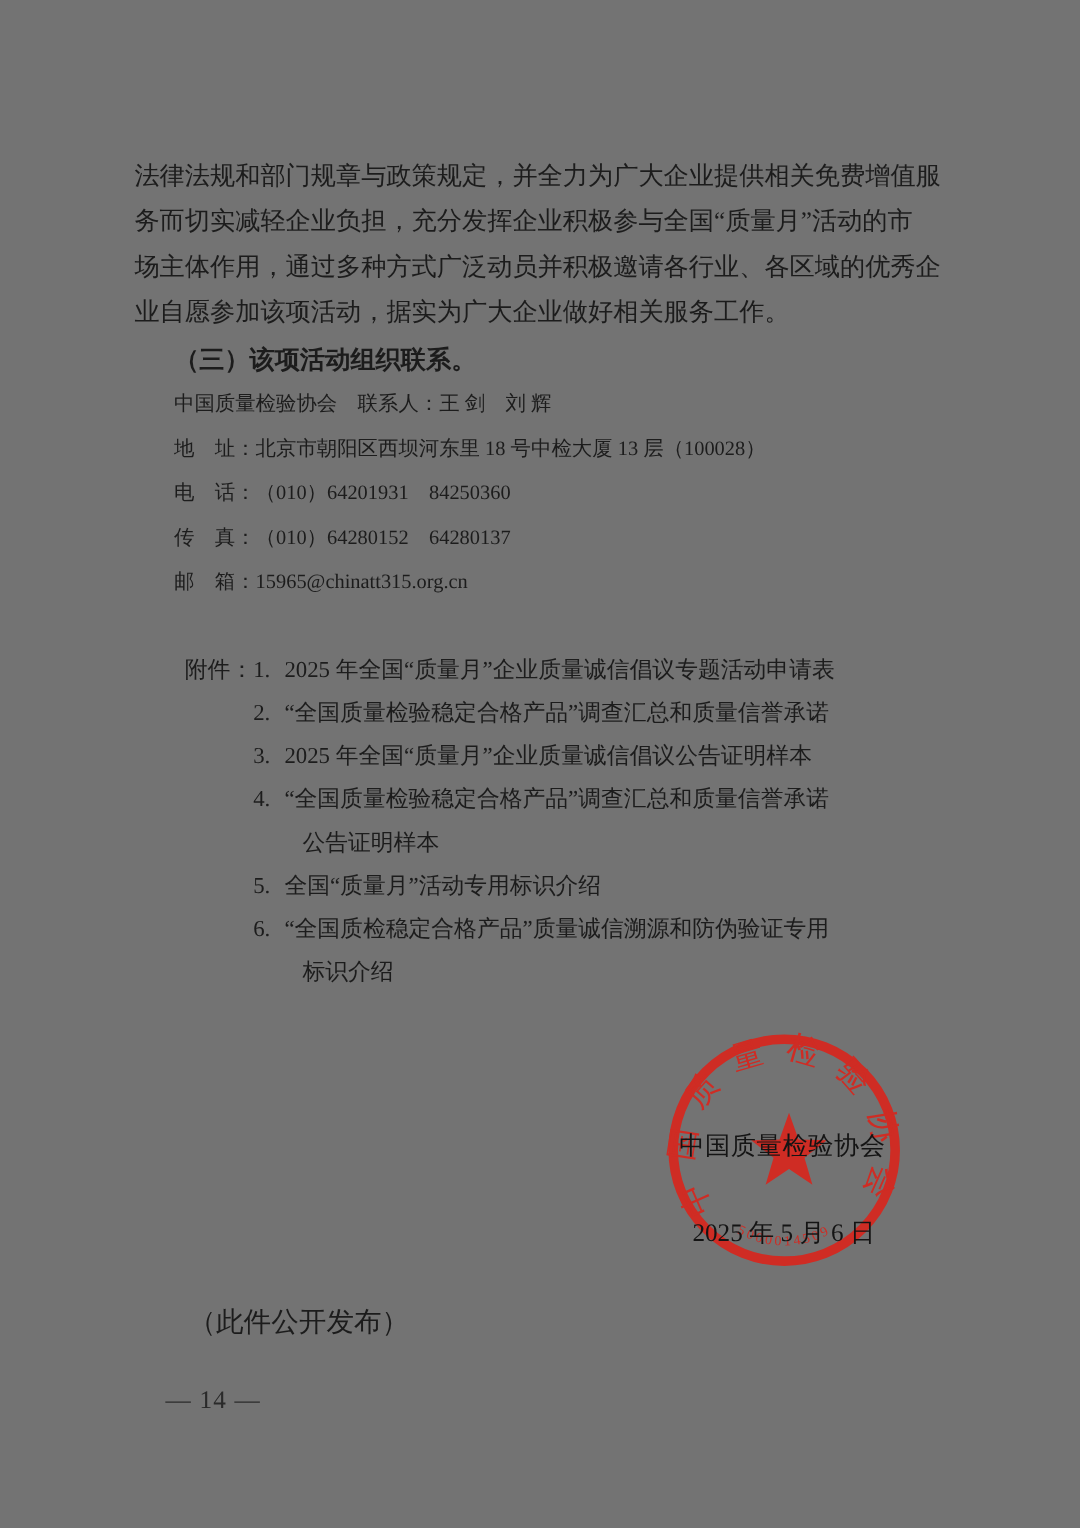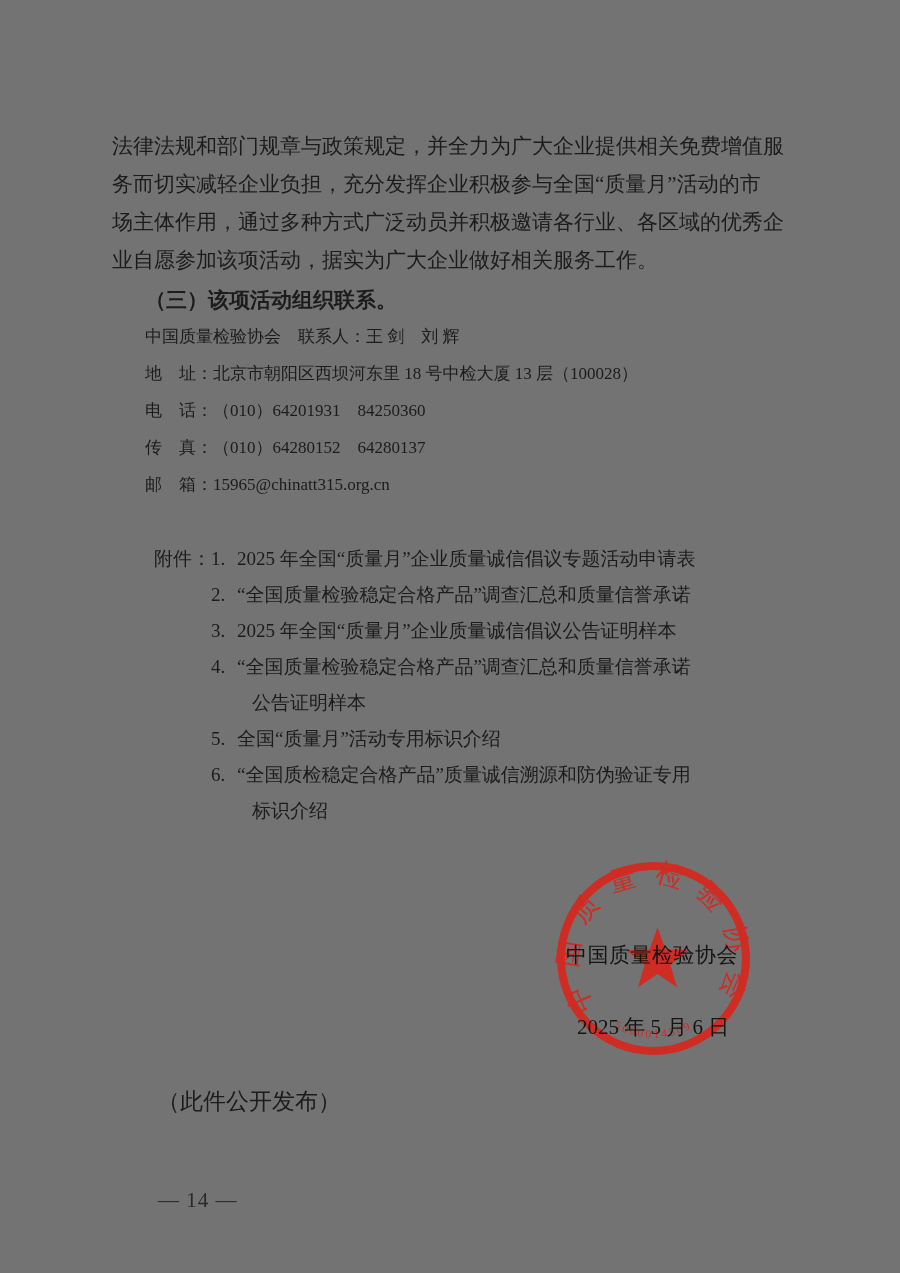--- a/index.html
+++ b/index.html
@@ -29,21 +29,21 @@
 
   
   .seal{position:absolute;left:553px;top:858px;width:201px;height:201px;opacity:.9;}
   .seal text{font-family:"Liberation Serif","DejaVu Serif",serif;}
 
   
   .signature{position:absolute;left:566px;top:944px;font-size:21px;line-height:23px;letter-spacing:0.5px;color:#141414;white-space:pre;z-index:5;}
   .sig-date{position:absolute;left:577px;top:1016px;font-size:21px;line-height:23px;color:#141414;white-space:pre;z-index:5;}
 
   .release{position:absolute;left:157px;top:1090px;font-size:23px;line-height:24px;white-space:pre;}
-  .pageno{position:absolute;left:138px;top:1188px;font-size:21px;line-height:24px;letter-spacing:1px;white-space:pre;color:#2a2a2a;margin-left:20px;}
+  .pageno{position:absolute;left:138px;top:1154px;font-size:21px;line-height:24px;letter-spacing:1px;white-space:pre;color:#2a2a2a;}
 </style>
 </head>
 <body>
 
 <div class="page">
 
   <div class="para">
     <div class="ln">法律法规和部门规章与政策规定，并全力为广大企业提供相关免费增值服</div>
     <div class="ln">务而切实减轻企业负担，充分发挥企业积极参与全国“质量月”活动的市</div>
     <div class="ln">场主体作用，通过多种方式广泛动员并积极邀请各行业、各区域的优秀企</div>

